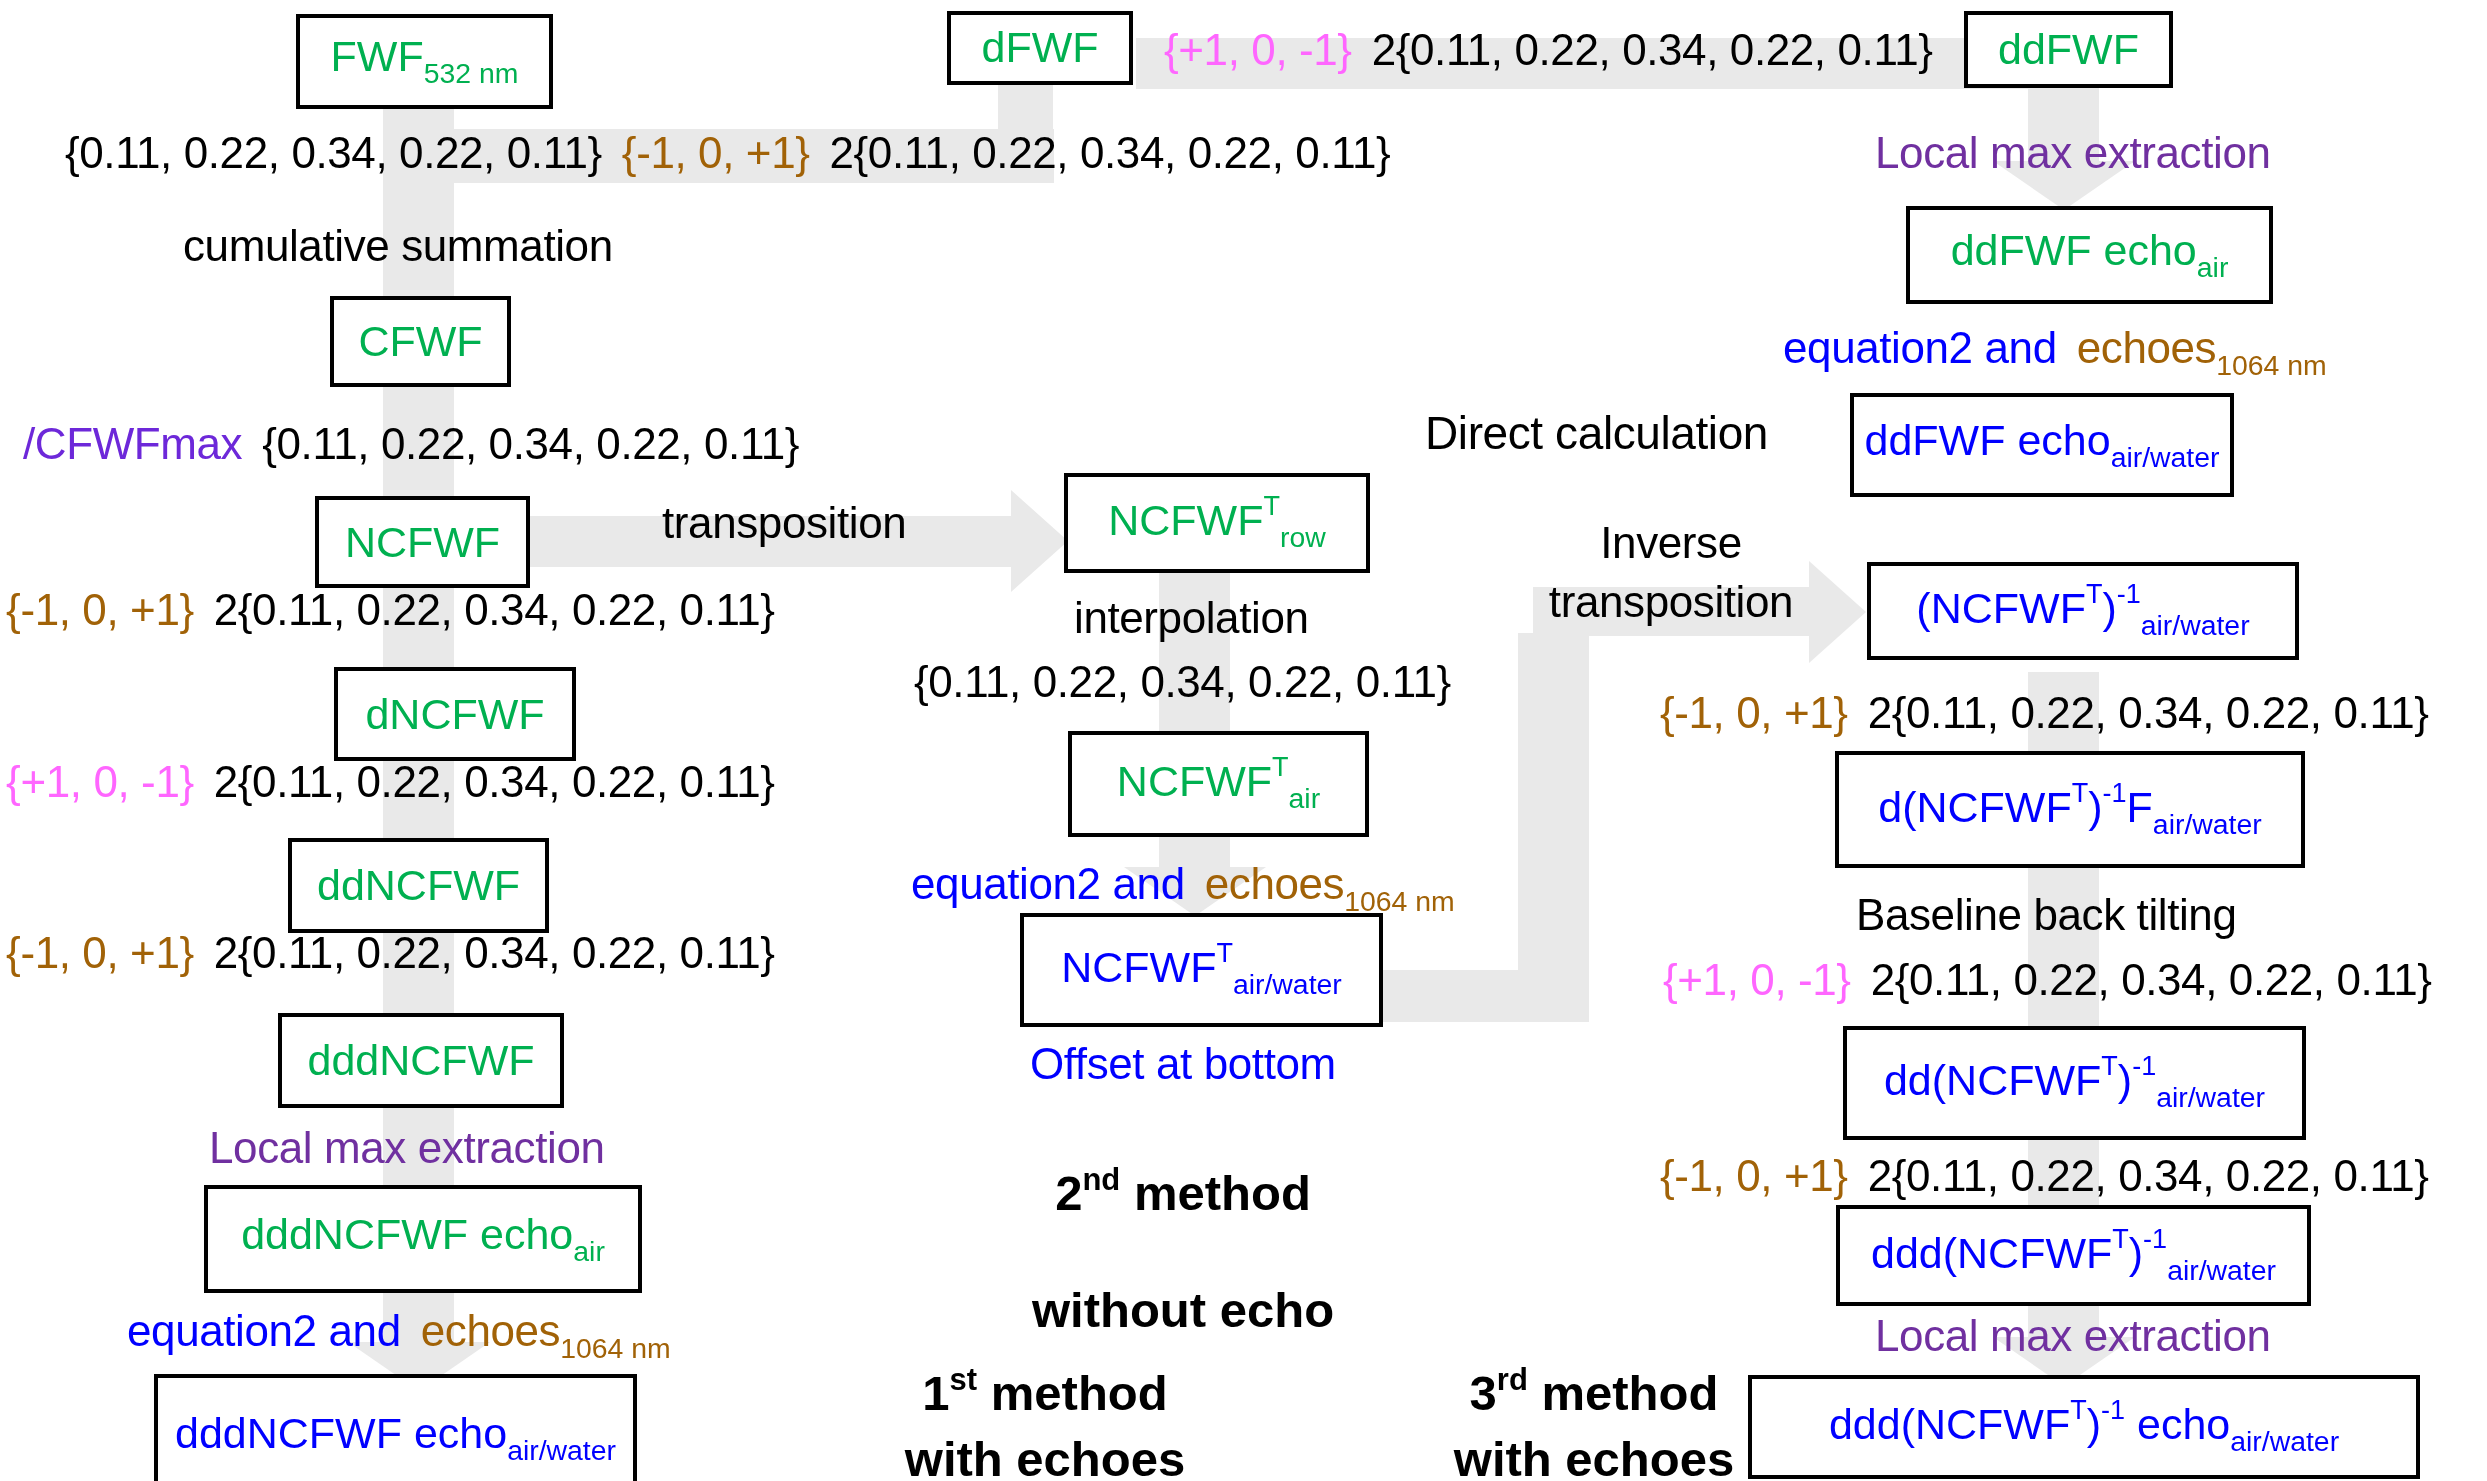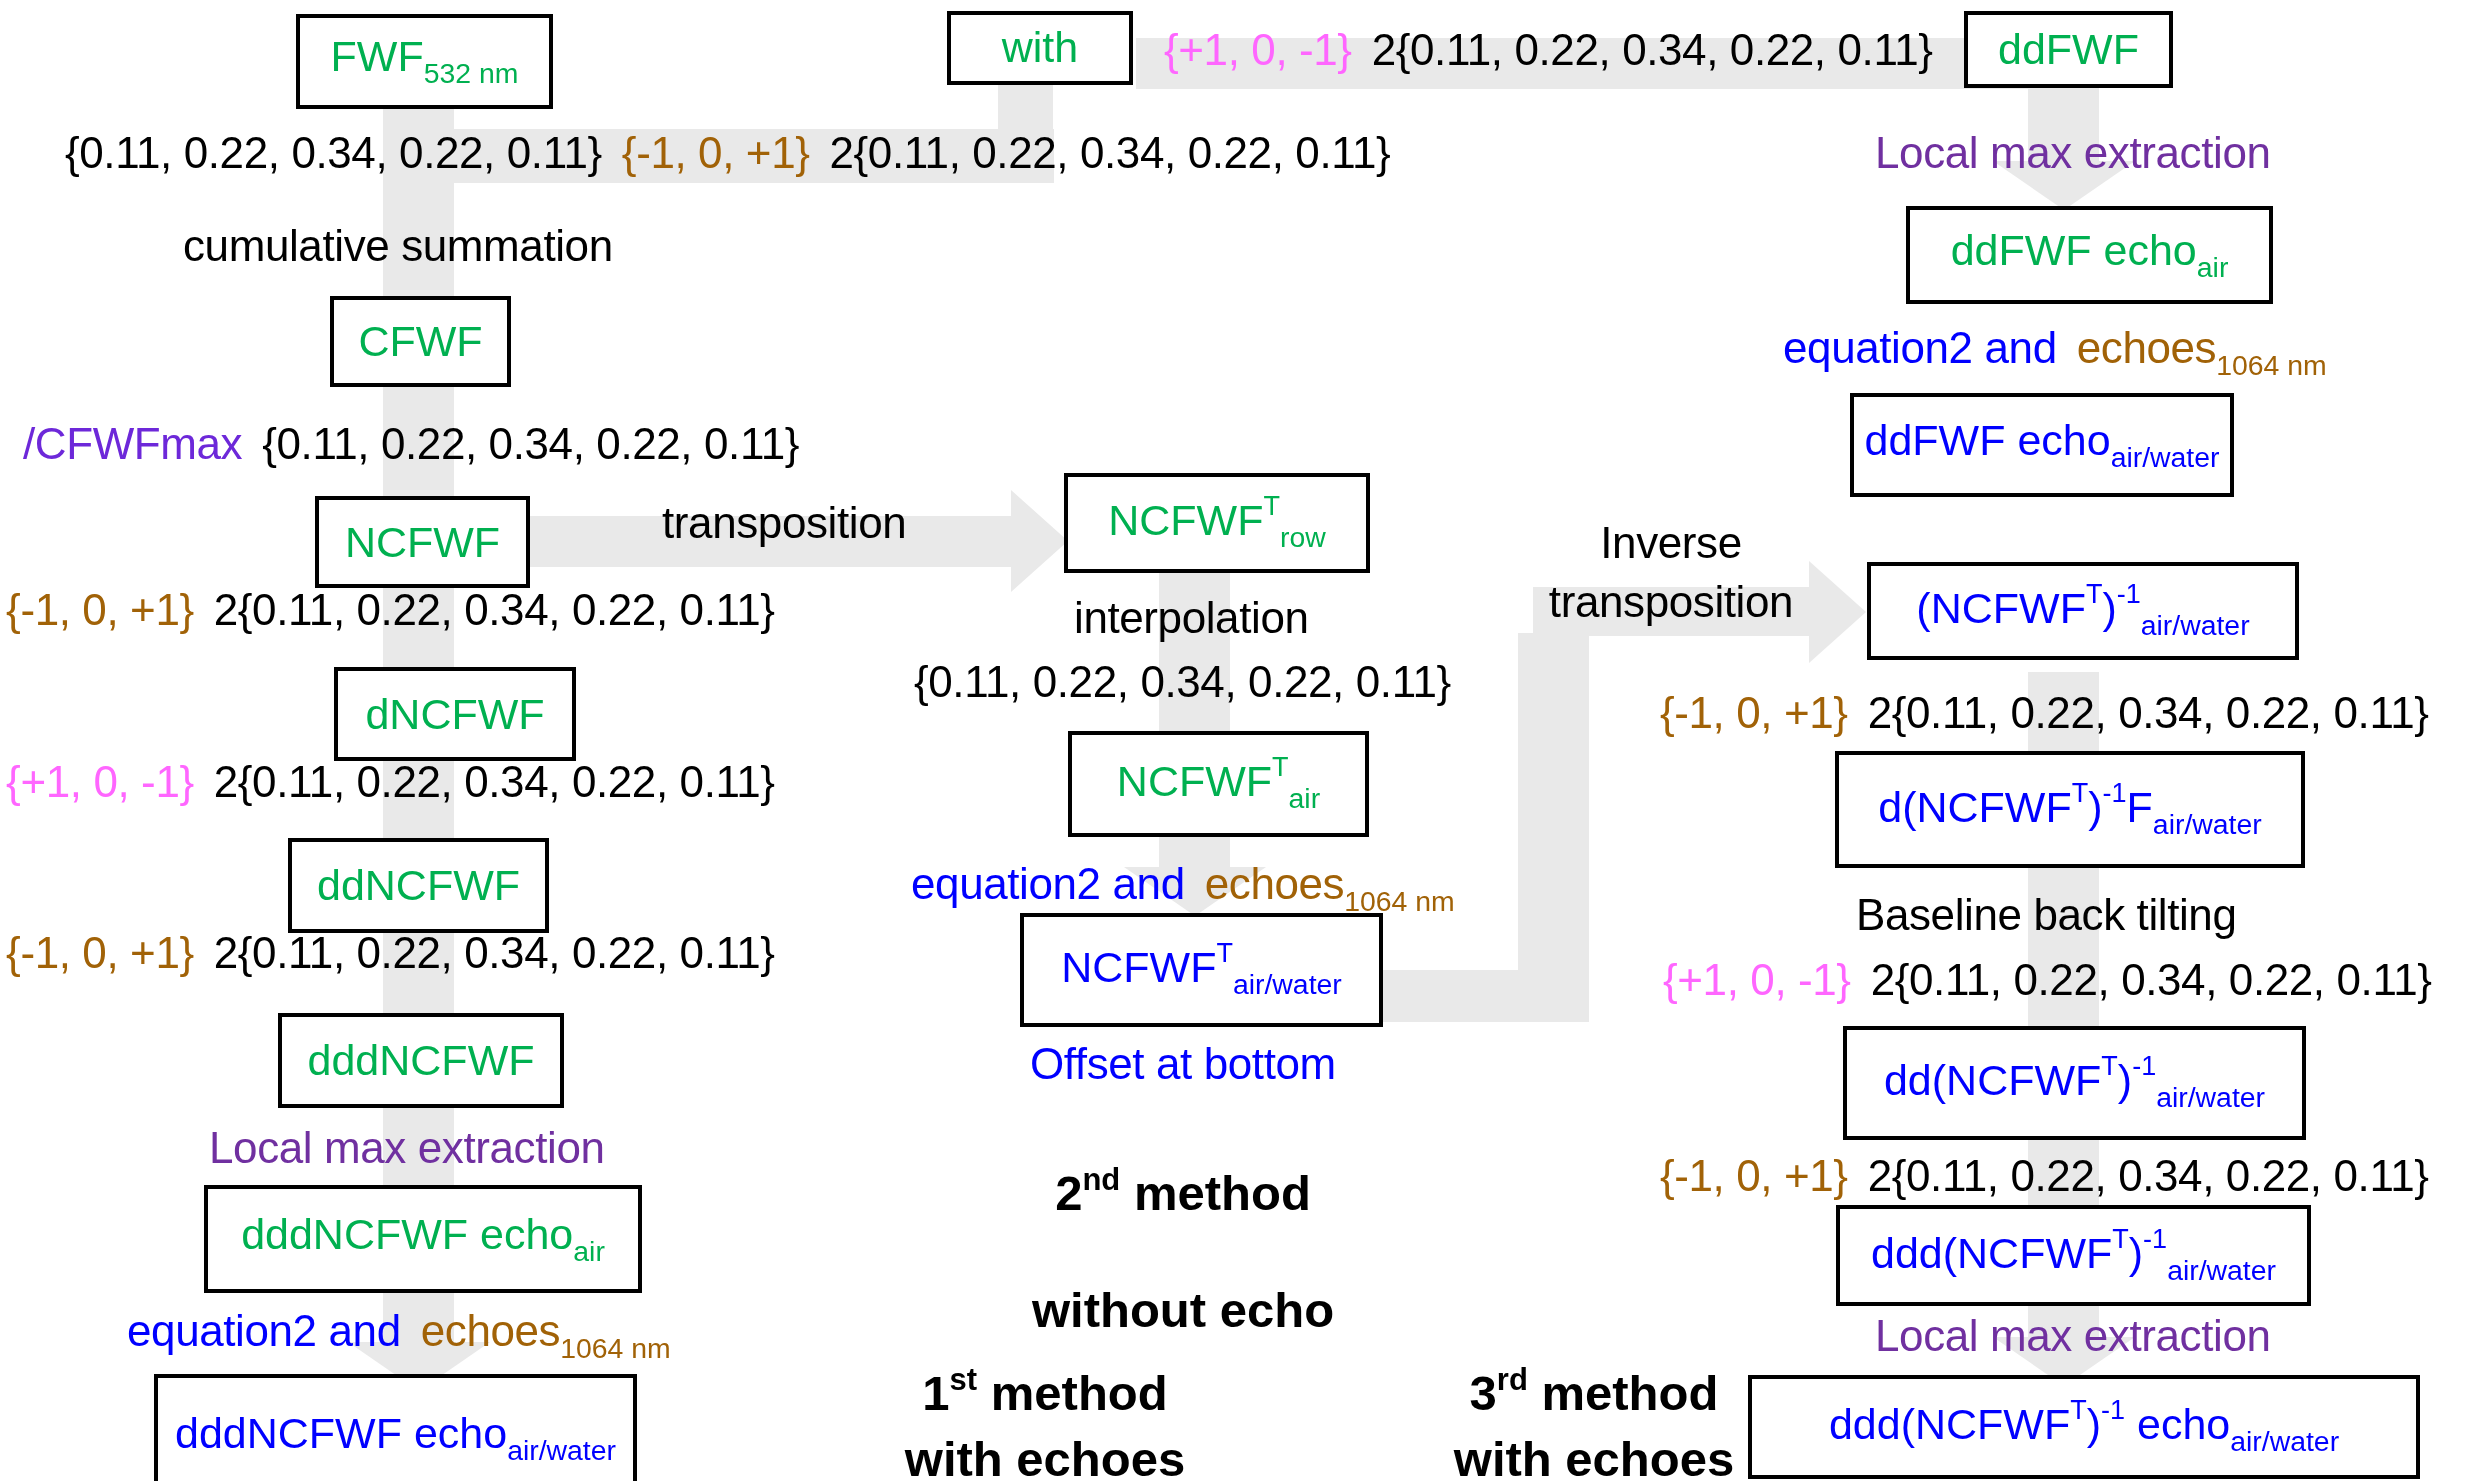--- a/index.html
+++ b/index.html
@@ -86,21 +86,21 @@
 
   <div class="box" style="left:204px; top:1185px; width:438px; height:108px;">
     <span class="g"><span>dddNCFWF echo</span><span class="sb">air</span></span>
   </div>
 
   <div class="box" style="left:154px; top:1374px; width:483px; height:128px;">
     <span class="b"><span>dddNCFWF echo</span><span class="sb">air/water</span></span>
   </div>
 
   <div class="box" style="left:947px; top:10.8px; width:186px; height:74px;">
-    <span class="g">with</span>
+    <span class="g">dFWF</span>
   </div>
 
   <div class="box" style="left:1064px; top:473px; width:306px; height:100px;">
     <span class="g"><span>NCFWF</span><span class="sp">T</span><span class="sb">row</span></span>
   </div>
 
   <div class="box" style="left:1068px; top:731px; width:301px; height:106px;">
     <span class="g"><span>NCFWF</span><span class="sp">T</span><span class="sb">air</span></span>
   </div>
 
@@ -193,20 +193,21 @@
     <span>2</span><span class="ord">nd</span><span> method</span>
   </div>
   <div class="txt bold ctr" style="left:968px; top:1282px; width:430px;">without echo</div>
 
   <div class="txt p" style="left:1875px; top:128px;">Local max extraction</div>
 
   <div class="txt" style="left:1783px; top:323px;">
     <span class="b gap">equation2 and</span><span class="r">echoes</span><span class="r sb">1064 nm</span>
   </div>
 
+  <div class="txt" style="left:1425px; top:406px; font-size:46px;">Direct calculation</div>
 
   <div class="txt ctr" style="left:1521px; top:513px; width:300px; line-height:1.35; white-space:normal;">
     <span>Inverse</span><br><span>transposition</span>
   </div>
 
   <div class="txt" style="left:1660px; top:688px;">
     <span class="r gap">{-1, 0, +1}</span><span class="k">2{0.11, 0.22, 0.34, 0.22, 0.11}</span>
   </div>
 
   <div class="txt" style="left:1856px; top:890px;">Baseline back tilting</div>

